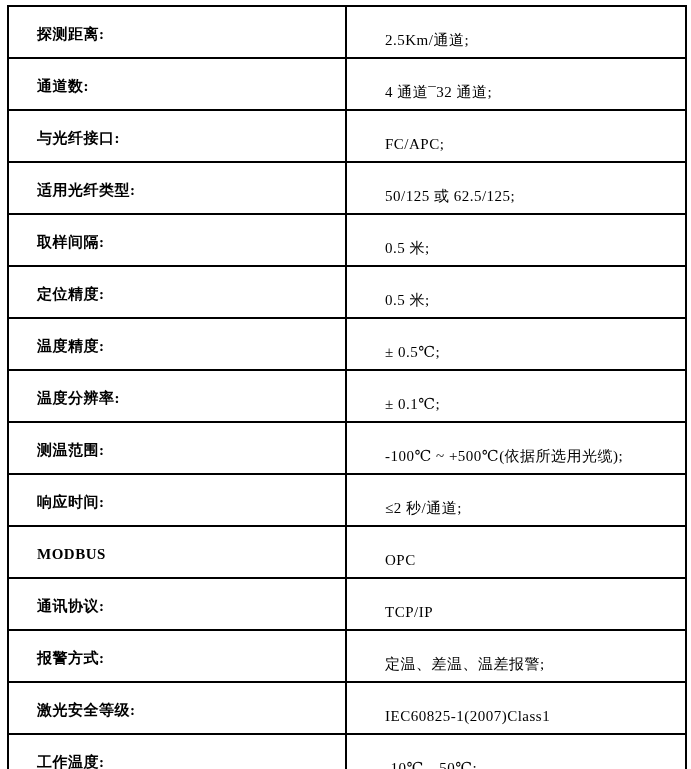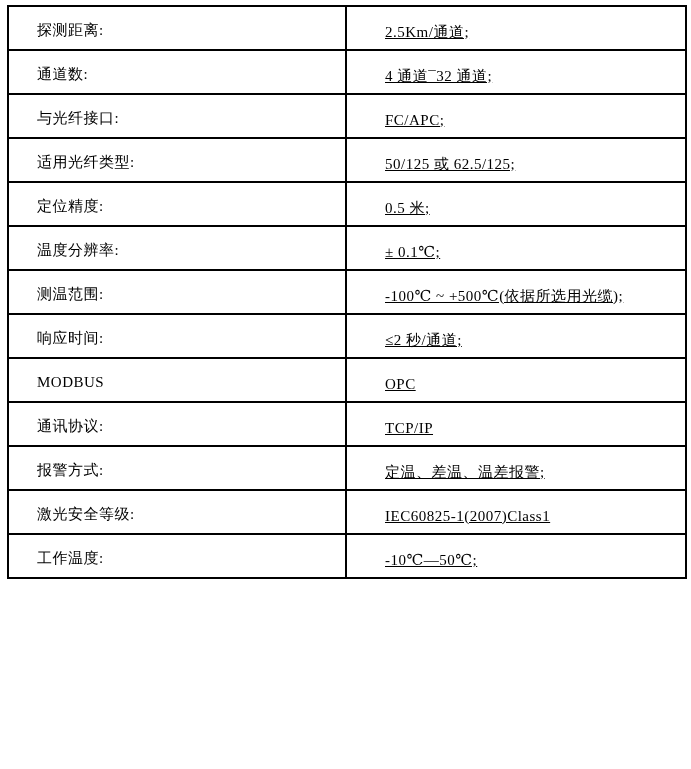--- a/index.html
+++ b/index.html
@@ -31,24 +31,24 @@
     height: 34px;
     font-size: 15px;
     letter-spacing: 0.5px;
     vertical-align: middle;
     white-space: nowrap;
     overflow: hidden;
     background: #ffffff;
   }
   td.label-cell {
     padding: 4px 4px 0 28px;
+    font-weight: bold;
   }
   td.value-cell {
-    padding: 8px 4px 0 38px;
-    text-decoration: underline;
+    padding: 16px 4px 0 38px;
   }
 </style>
 </head>
 <body>
 
 <div class="table-wrap">
   <table class="spec-table">
     <colgroup>
       <col style="width:338px">
       <col style="width:340px">
@@ -64,22 +64,30 @@
       </tr>
       <tr>
         <td class="label-cell">与光纤接口:</td>
         <td class="value-cell">FC/APC;</td>
       </tr>
       <tr>
         <td class="label-cell">适用光纤类型:</td>
         <td class="value-cell">50/125 或 62.5/125;</td>
       </tr>
       <tr>
+        <td class="label-cell">取样间隔:</td>
+        <td class="value-cell">0.5 米;</td>
+      </tr>
+      <tr>
         <td class="label-cell">定位精度:</td>
         <td class="value-cell">0.5 米;</td>
+      </tr>
+      <tr>
+        <td class="label-cell">温度精度:</td>
+        <td class="value-cell">± 0.5℃;</td>
       </tr>
       <tr>
         <td class="label-cell">温度分辨率:</td>
         <td class="value-cell">± 0.1℃;</td>
       </tr>
       <tr>
         <td class="label-cell">测温范围:</td>
         <td class="value-cell">-100℃ ~ +500℃(依据所选用光缆);</td>
       </tr>
       <tr>

